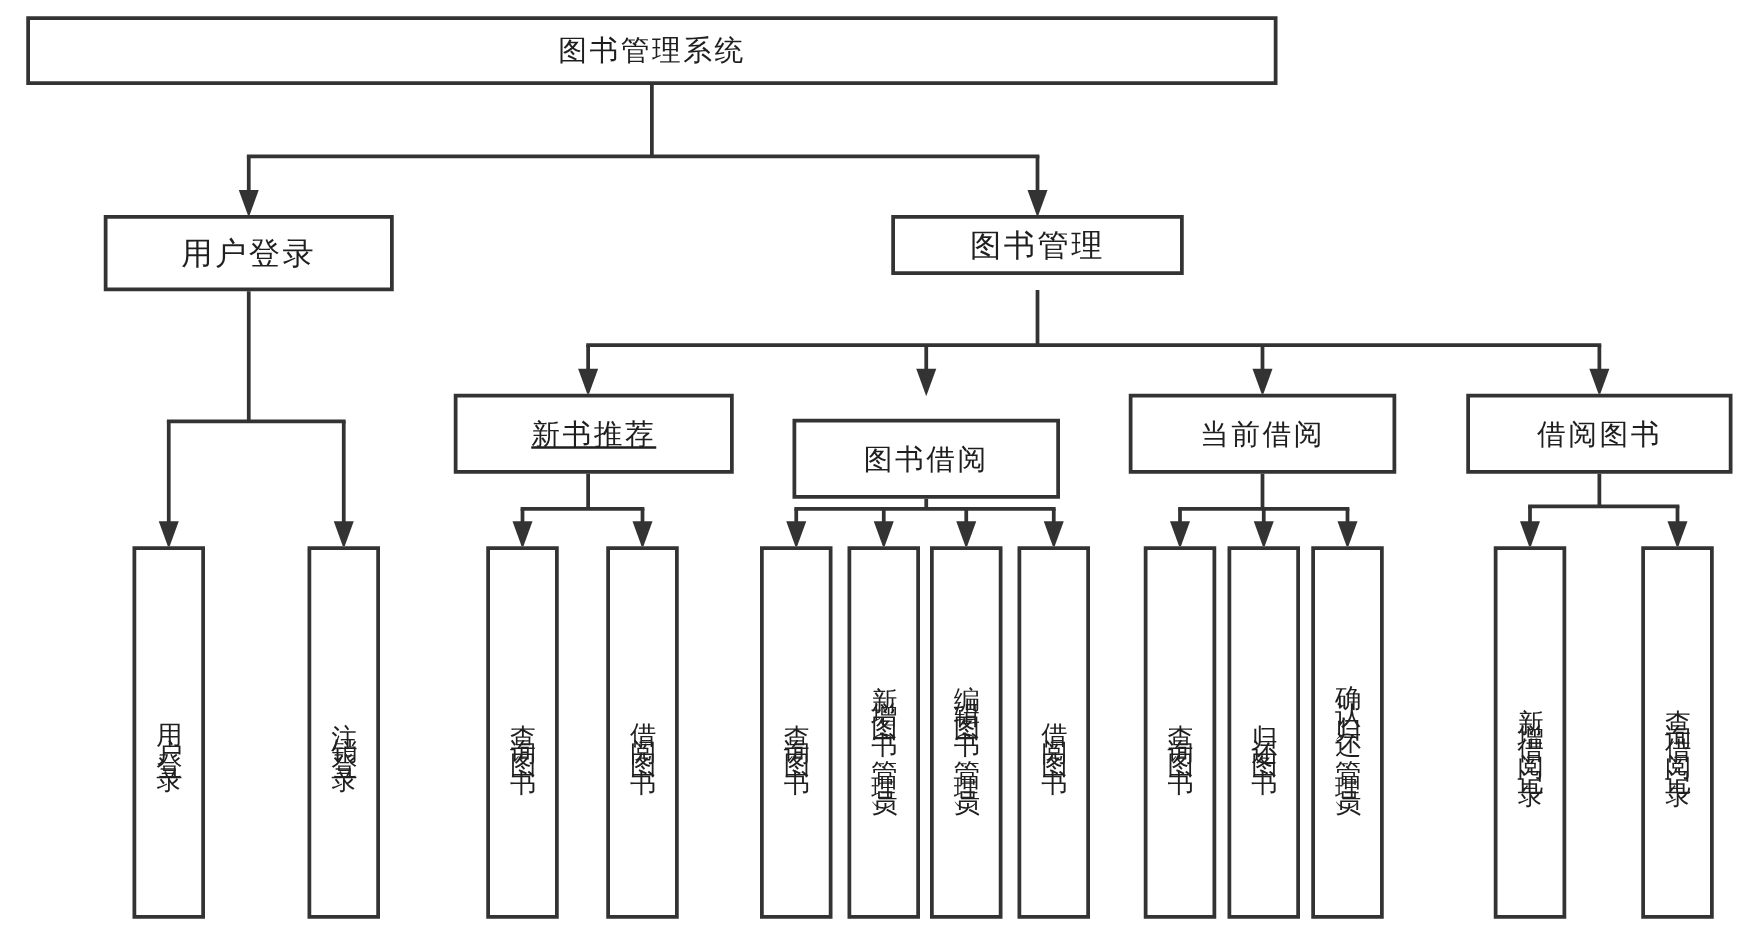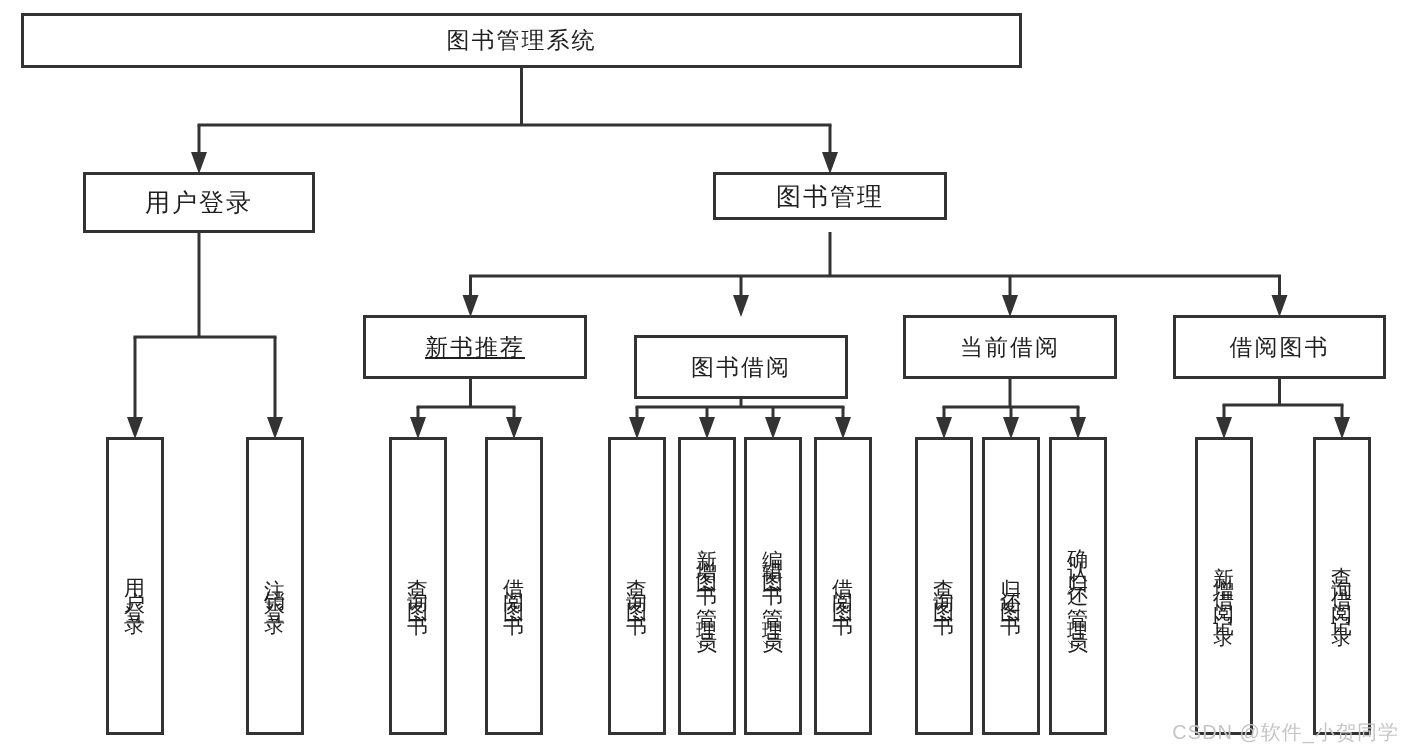--- a/index.html
+++ b/index.html
@@ -169,14 +169,13 @@
       <div class="node v kind-leaf" style="left: 1049px; top: 437px; width: 58px; height: 298px;">
         <span>确认归还（管理员）</span>
       </div>
       <div class="node v kind-leaf" style="left: 1195px; top: 437px; width: 58px; height: 298px;">
         <span>新增借阅记录</span>
       </div>
       <div class="node v kind-leaf" style="left: 1313px; top: 437px; width: 58px; height: 298px;">
         <span>查询借阅记录</span>
       </div>
     </div>
-  <div class="watermark">CSDN @软件_小贺同学</div>
 </div>
 
 </body></html>

